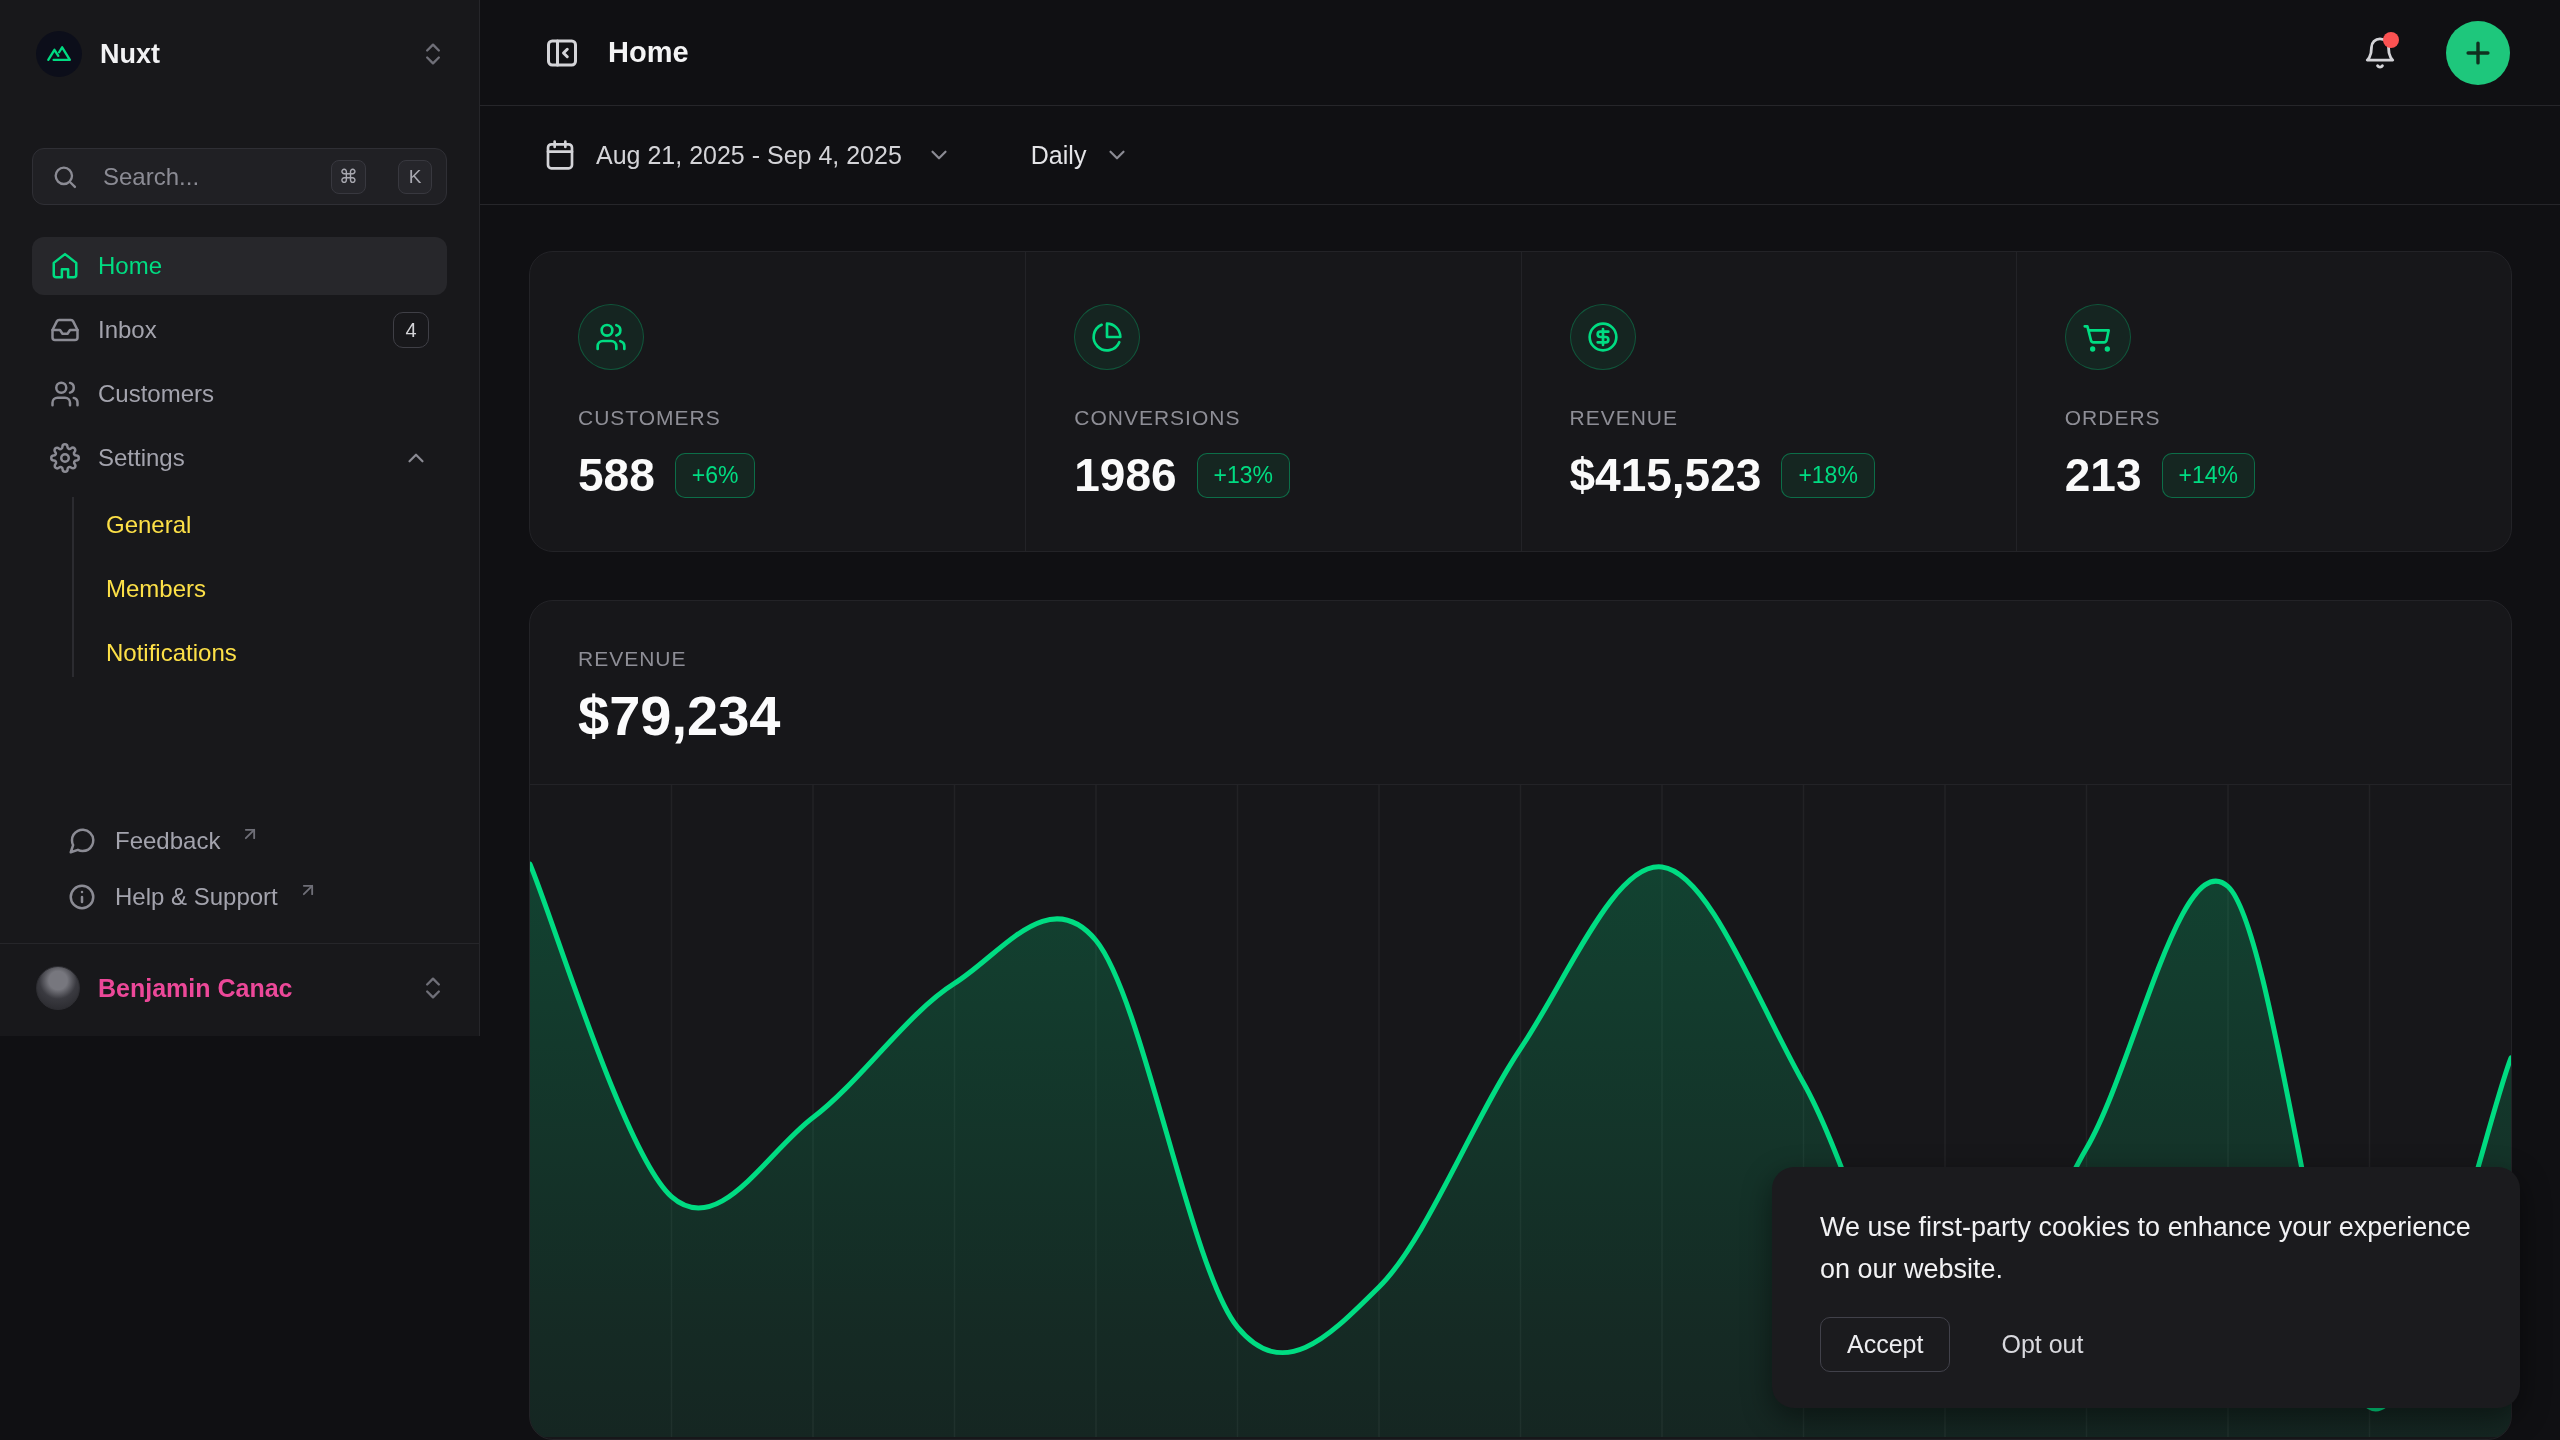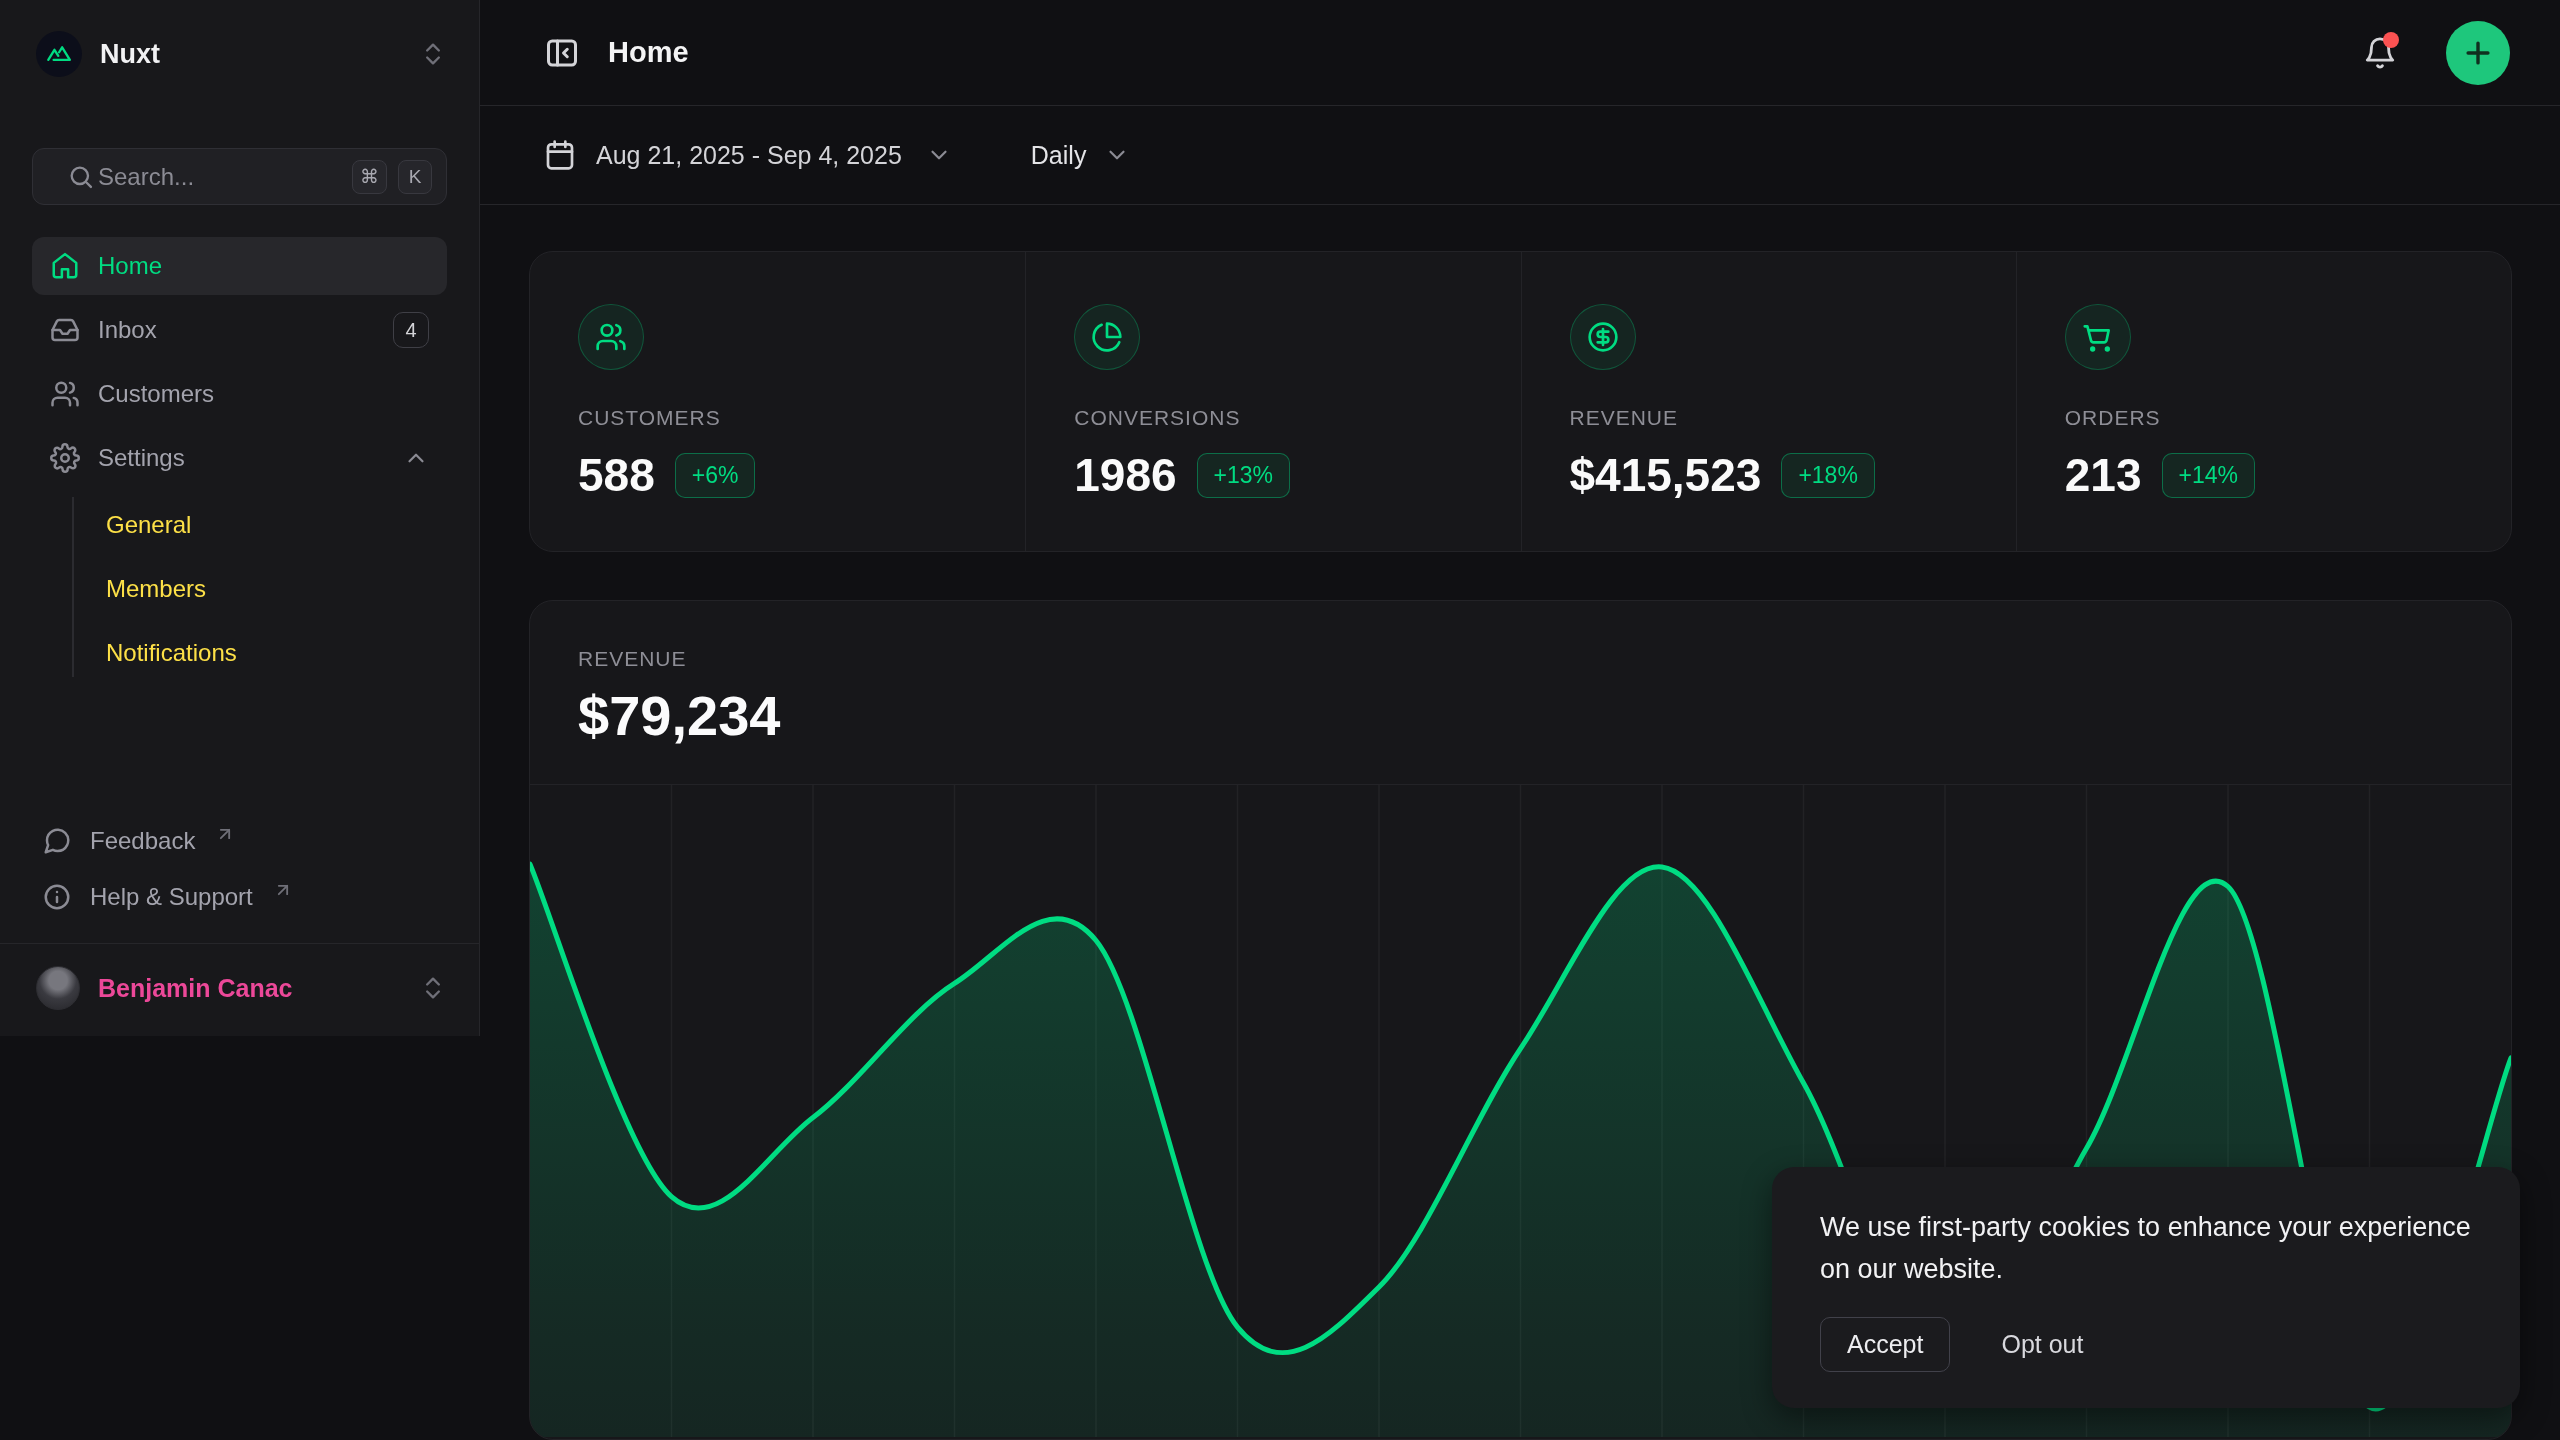--- a/index.html
+++ b/index.html
@@ -20,21 +20,21 @@
   }
   .logo-row { display:flex; align-items:center; gap:18px; padding:30px 32px 0 36px; height:78px; }
   .logo-badge { width:46px; height:46px; border-radius:50%; background:#0c0e1a; display:flex; align-items:center; justify-content:center; }
   .logo-name { font-size:27px; font-weight:700; color:#f2f2f4; flex:1; }
   .icon-dim { color:#8b8b94; }
   .icon-faint { color:#6f6f78; }
 
   .search-box {
     margin:70px 32px 0 32px; height:57px; border-radius:12px;
     background:#202024; border:1.5px solid #2f2f35;
-    display:flex; align-items:center; gap:3px; padding:0 14px 0 34px;
+    display:flex; align-items:center; gap:24px; padding:0 14px 0 18px;
     cursor:pointer;
   }
   .search-placeholder { flex:1; font-size:24px; color:#8b8b94; }
   .kbd {
     min-width:34px; height:34px; padding:0 7px; border-radius:8px;
     background:#26262b; border:1px solid #38383f; color:#a8a8b0;
     font-size:19px; display:flex; align-items:center; justify-content:center;
   }
   .kbd + .kbd { margin-left:8px; }
 
@@ -52,21 +52,21 @@
     min-width:36px; height:36px; border-radius:10px; border:1px solid #3f3f46;
     color:#d4d4d8; font-size:20px; display:flex; align-items:center; justify-content:center;
   }
   .subnav { list-style:none; position:relative; padding:0; }
   .subnav::before { content:""; position:absolute; left:40px; top:4px; bottom:8px; width:1.5px; background:#2b2b30; }
   .subnav-item {
     height:64px; padding-left:74px; display:flex; align-items:center;
     font-size:24px; font-weight:500; color:#fde047; cursor:pointer;
   }
 
-  .sidebar-footer { margin-top:auto; padding:0 24px; }
+  .sidebar-footer { margin-top:auto; padding:0 49px; }
   .footer-link {
     height:56px; padding:0 18px; border-radius:12px;
     display:flex; align-items:center; gap:18px;
     font-size:24px; font-weight:500; color:#a3a3ad; cursor:pointer;
   }
   .ext-arrow { color:#6f6f78; margin:-14px 0 0 2px; }
 
   .user-row {
     margin-top:18px; border-top:1px solid #26262a;
     padding:22px 32px 26px 36px; display:flex; align-items:center; gap:18px; cursor:pointer;

